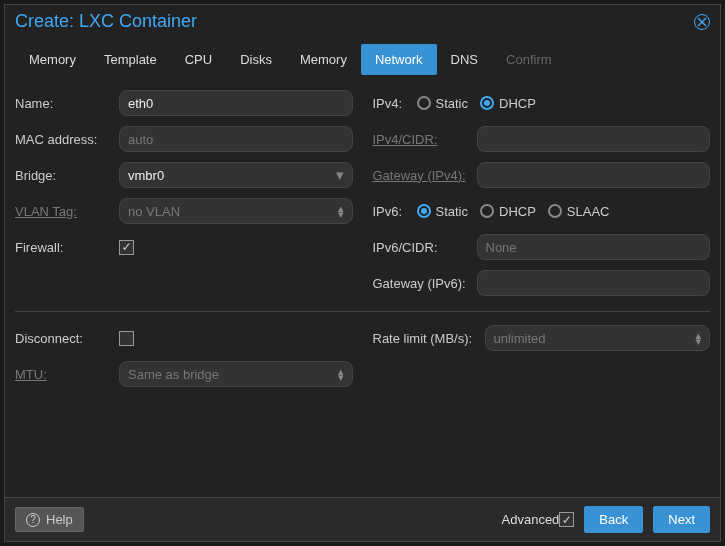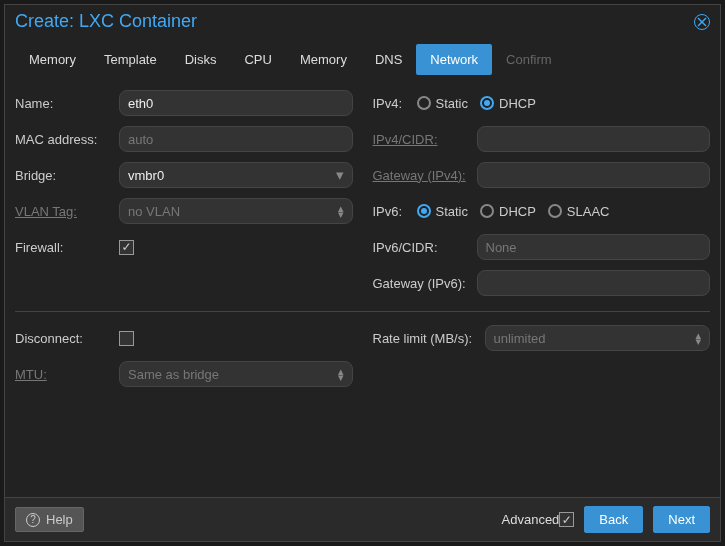--- a/index.html
+++ b/index.html
@@ -158,25 +158,25 @@
       <svg viewBox="0 0 10 10">
           <line x1="1" y1="1" x2="9" y2="9" stroke="#3fa9f5" stroke-width="1.5"></line>
           <line x1="9" y1="1" x2="1" y2="9" stroke="#3fa9f5" stroke-width="1.5"></line>
         </svg>
     </span>
   </div>
 
   <div class="tabs">
     <div class="tab">Memory</div>
     <div class="tab">Template</div>
+    <div class="tab">CPU</div>
     <div class="tab">Disks</div>
-    <div class="tab">CPU</div>
     <div class="tab">Memory</div>
+    <div class="tab active">Network</div>
     <div class="tab">DNS</div>
-    <div class="tab active">Network</div>
     <div class="tab disabled">Confirm</div>
   </div>
 
   <div class="body">
     <div class="cols">
       <div class="col">
         <div class="row">
           <span class="label">Name:</span>
           <div class="field">
               <input type="text" value="eth0" style="">

